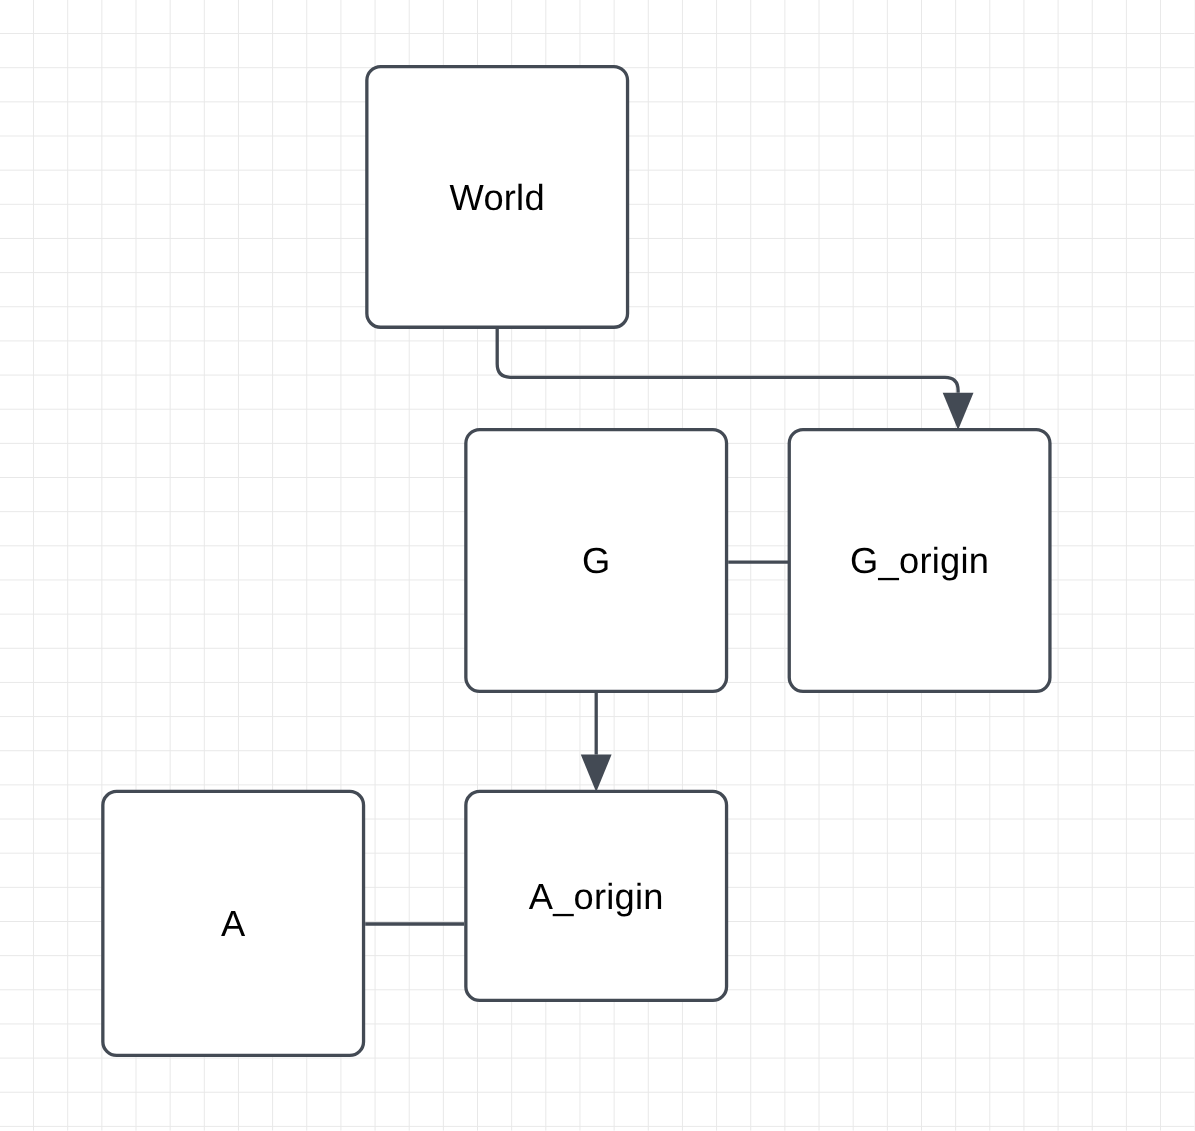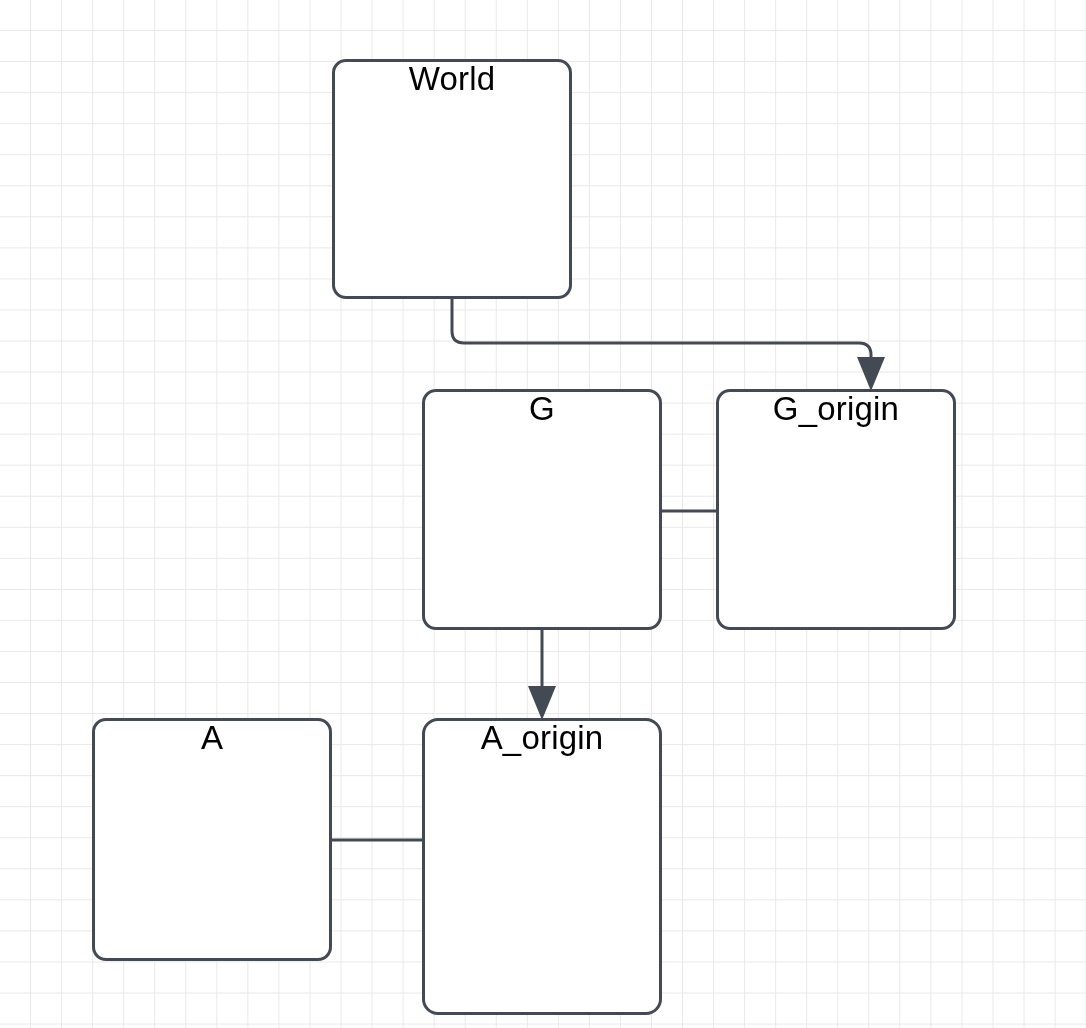--- a/index.html
+++ b/index.html
@@ -29,21 +29,21 @@
     height: 1028px;
     pointer-events: none;
   }
   .node {
     position: absolute;
     box-sizing: border-box;
     background: #ffffff;
     border: 3px solid #434a54;
     border-radius: 14px;
     display: flex;
-    align-items: flex-start;
+    align-items: center;
     justify-content: center;
   }
   .node-label {
     font-family: "Liberation Sans", "DejaVu Sans", sans-serif;
     font-size: 33px;
     line-height: 1;
     color: #000000;
     letter-spacing: 0.2px;
     white-space: nowrap;
     user-select: none;
@@ -89,17 +89,17 @@
   </div>
 
   <div class="node" style="left:716px; top:389px; width:240px; height:241px;">
     <span class="node-label">G_origin</span>
   </div>
 
   <div class="node" style="left:92px; top:718px; width:240px; height:243px;">
     <span class="node-label">A</span>
   </div>
 
-  <div class="node" style="left:422px; top:718px; width:240px; height:297px;border-radius:16px;">
+  <div class="node" style="left:422px; top:718px; width:240px; height:193px;">
     <span class="node-label">A_origin</span>
   </div>
 
 </div>
 
 </body></html>

